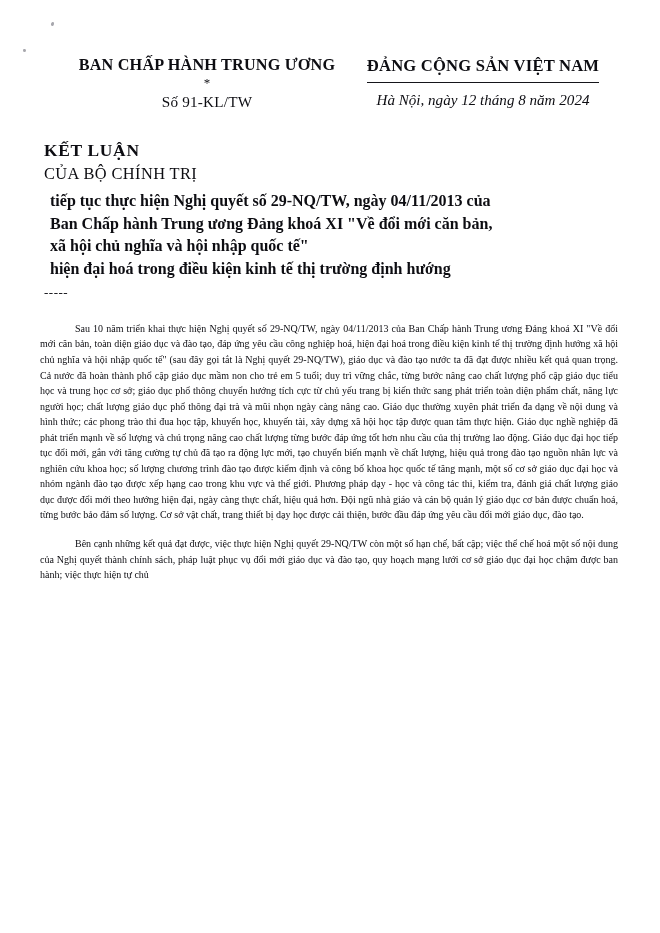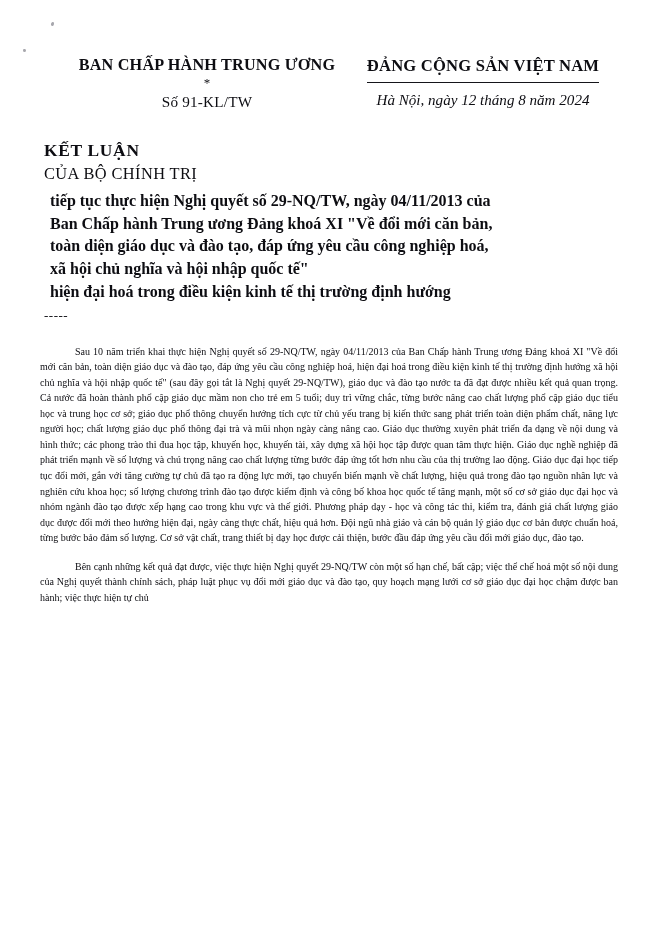--- a/index.html
+++ b/index.html
@@ -153,21 +153,20 @@
       <div class="dateline">Hà Nội, ngày 12 tháng 8 năm 2024</div>
     </div>
   </div>
 
   <div class="title-block">
     <div class="title-main">KẾT LUẬN</div>
     <div class="title-sub">CỦA BỘ CHÍNH TRỊ</div>
     <div class="title-desc">
       <span class="tline">tiếp tục thực hiện Nghị quyết số 29-NQ/TW, ngày 04/11/2013 của</span>
       <span class="tline">Ban Chấp hành Trung ương Đảng khoá XI "Về đổi mới căn bản,</span>
-      <span class="tline">toàn diện giáo dục và đào tạo, đáp ứng yêu cầu công nghiệp hoá,</span>
       <span class="tline">xã hội chủ nghĩa và hội nhập quốc tế"</span>
       <span class="tline">hiện đại hoá trong điều kiện kinh tế thị trường định hướng</span>
     </div>
     <div class="title-rule">-----</div>
   </div>
 
   <div class="body">
     <p class="para">Sau 10 năm triển khai thực hiện Nghị quyết số 29-NQ/TW, ngày 04/11/2013 của Ban Chấp hành Trung ương Đảng khoá XI "Về đổi mới căn bản, toàn diện giáo dục và đào tạo, đáp ứng yêu cầu công nghiệp hoá, hiện đại hoá trong điều kiện kinh tế thị trường định hướng xã hội chủ nghĩa và hội nhập quốc tế" (sau đây gọi tắt là Nghị quyết 29-NQ/TW), giáo dục và đào tạo nước ta đã đạt được nhiều kết quả quan trọng. Cả nước đã hoàn thành phổ cập giáo dục mầm non cho trẻ em 5 tuổi; duy trì vững chắc, từng bước nâng cao chất lượng phổ cập giáo dục tiểu học và trung học cơ sở; giáo dục phổ thông chuyển hướng tích cực từ chủ yếu trang bị kiến thức sang phát triển toàn diện phẩm chất, năng lực người học; chất lượng giáo dục phổ thông đại trà và mũi nhọn ngày càng nâng cao. Giáo dục thường xuyên phát triển đa dạng về nội dung và hình thức; các phong trào thi đua học tập, khuyến học, khuyến tài, xây dựng xã hội học tập được quan tâm thực hiện. Giáo dục nghề nghiệp đã phát triển mạnh về số lượng và chú trọng nâng cao chất lượng từng bước đáp ứng tốt hơn nhu cầu của thị trường lao động. Giáo dục đại học tiếp tục đổi mới, gắn với tăng cường tự chủ đã tạo ra động lực mới, tạo chuyển biến mạnh về chất lượng, hiệu quả trong đào tạo nguồn nhân lực và nghiên cứu khoa học; số lượng chương trình đào tạo được kiểm định và công bố khoa học quốc tế tăng mạnh, một số cơ sở giáo dục đại học và nhóm ngành đào tạo được xếp hạng cao trong khu vực và thế giới. Phương pháp dạy - học và công tác thi, kiểm tra, đánh giá chất lượng giáo dục được đổi mới theo hướng hiện đại, ngày càng thực chất, hiệu quả hơn. Đội ngũ nhà giáo và cán bộ quản lý giáo dục cơ bản được chuẩn hoá, từng bước bảo đảm số lượng. Cơ sở vật chất, trang thiết bị dạy học được cải thiện, bước đầu đáp ứng yêu cầu đổi mới giáo dục, đào tạo.</p>
     <p class="para">Bên cạnh những kết quả đạt được, việc thực hiện Nghị quyết 29-NQ/TW còn một số hạn chế, bất cập; việc thể chế hoá một số nội dung của Nghị quyết thành chính sách, pháp luật phục vụ đổi mới giáo dục và đào tạo, quy hoạch mạng lưới cơ sở giáo dục đại học chậm được ban hành; việc thực hiện tự chủ</p>
   </div>

